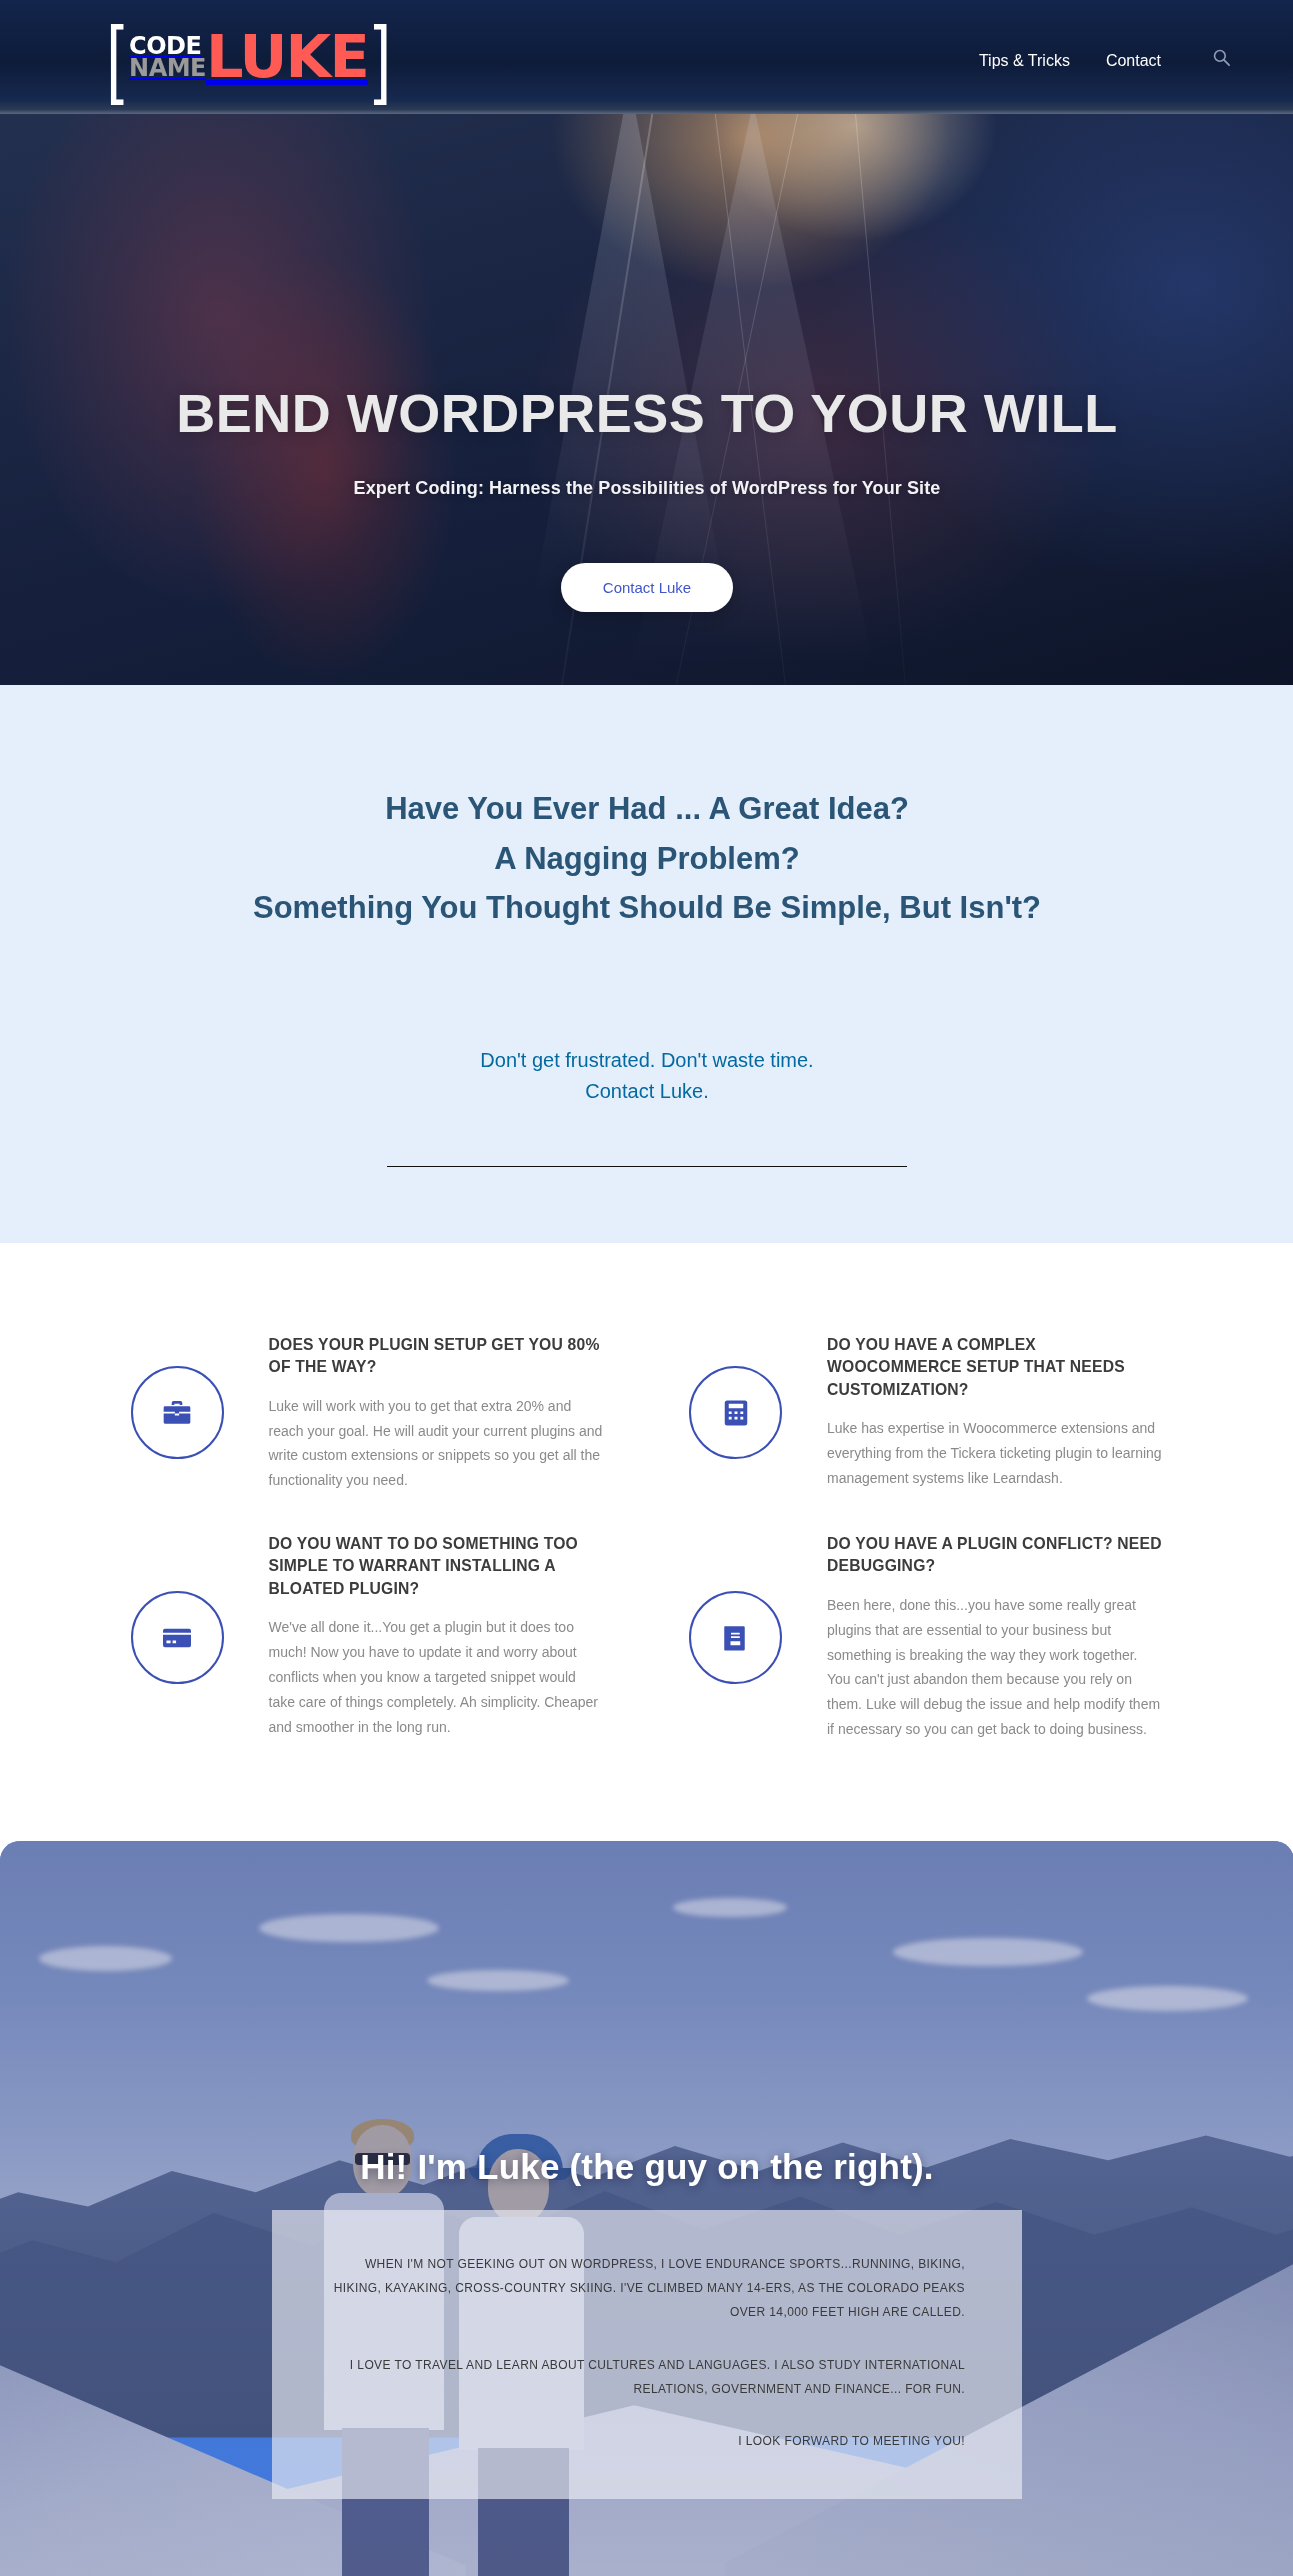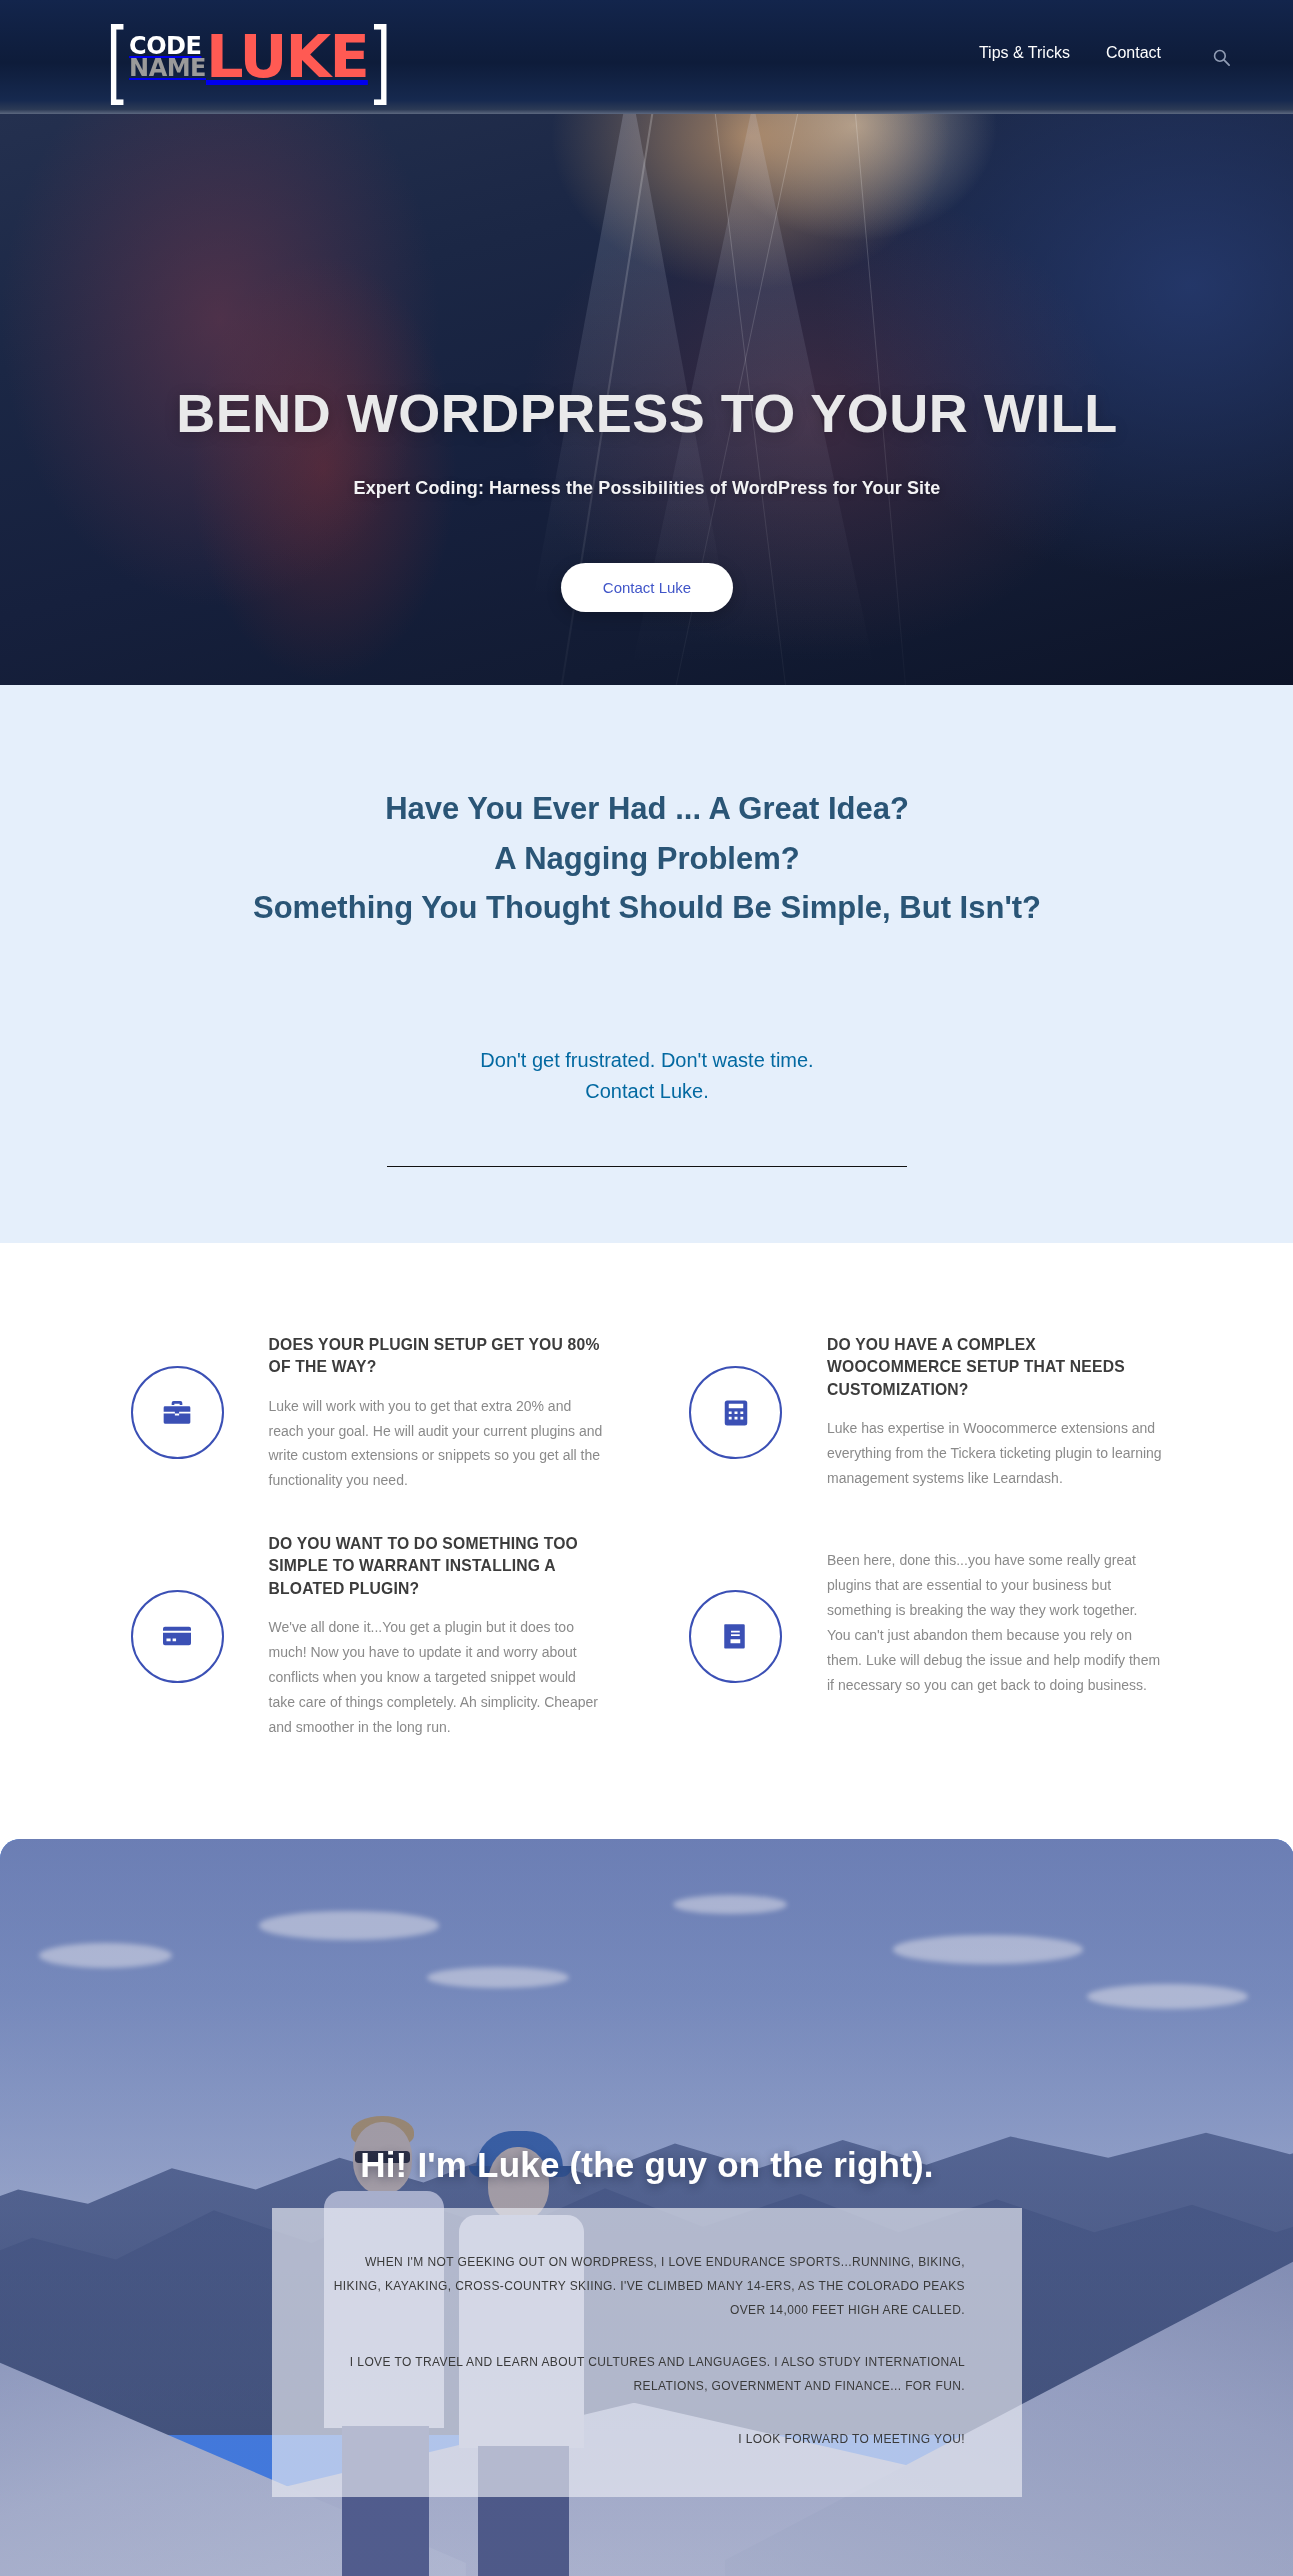--- a/index.html
+++ b/index.html
@@ -65,21 +65,21 @@
     font-size:59px;
     line-height:0.85;
     letter-spacing:-1.9px;
     font-family:"DejaVu Sans", sans-serif;
     margin-left:0px;
   }
 
   .main-nav{
     margin-left:auto;
     display:flex;
-    align-items:flex-start;
+    align-items:flex-end;
     gap:36px;
   }
   .nav-link{
     color:#ffffff;
     font-size:16px;
     text-decoration:none;
     cursor:pointer;
     white-space:nowrap;
   }
   .search-btn{
@@ -461,20 +461,21 @@
     <div class="feature align-mid">
       <div class="feature-icon-wrap">
         <div class="feature-icon">
           <svg width="30" height="30" viewBox="0 0 24 24" fill="#3b50b5">
             <path d="M5 2.5h13a1 1 0 0 1 1 1V21a1 1 0 0 1-1 1H5a1 1 0 0 1-1-1V3.5a1 1 0 0 1 1-1zm3 5.2v1.4h7V7.7H8zm0 2.8v1.4h7v-1.4H8zm-.4 4.1v3.2h7.8v-3.2H7.6z"></path>
             <rect x="2.6" y="2.5" width="2.2" height="19.5" rx="0.6"></rect>
           </svg>
         </div>
       </div>
       <div class="feature-body">
+        <div class="feature-title">DO YOU HAVE A PLUGIN CONFLICT? NEED DEBUGGING?</div>
         <div class="feature-text">Been here, done this...you have some really great plugins that are essential to your business but something is breaking the way they work together. You can't just abandon them because you rely on them. Luke will debug the issue and help modify them if necessary so you can get back to doing business.</div>
       </div>
     </div>
 
   </div>
 </section>
 
 <section class="about">
   <div class="about-photo">
     <div class="sky"></div>

